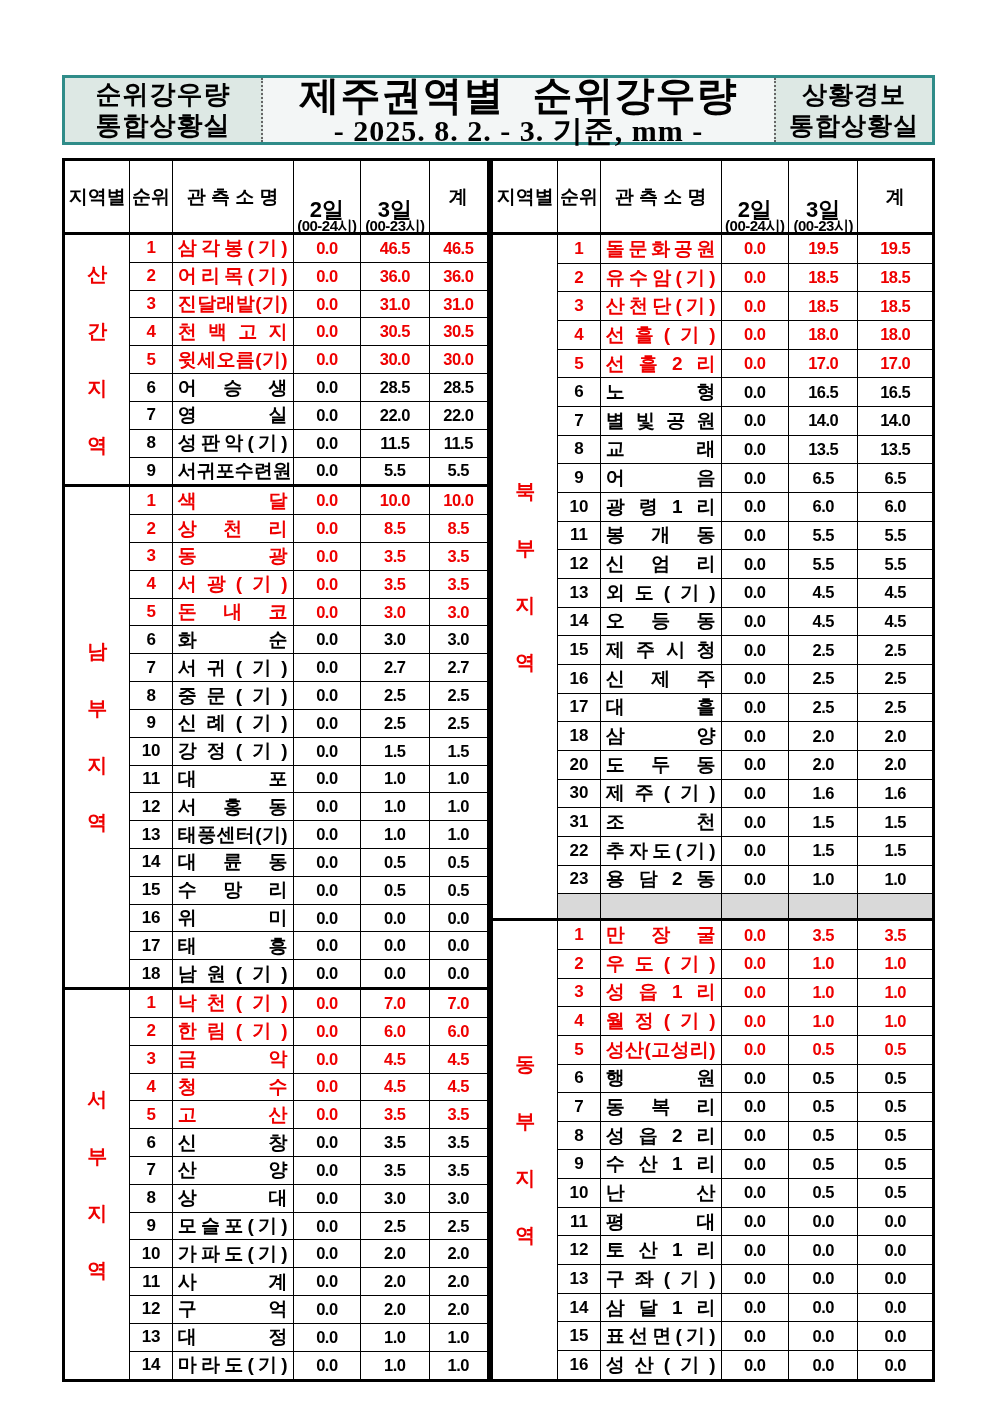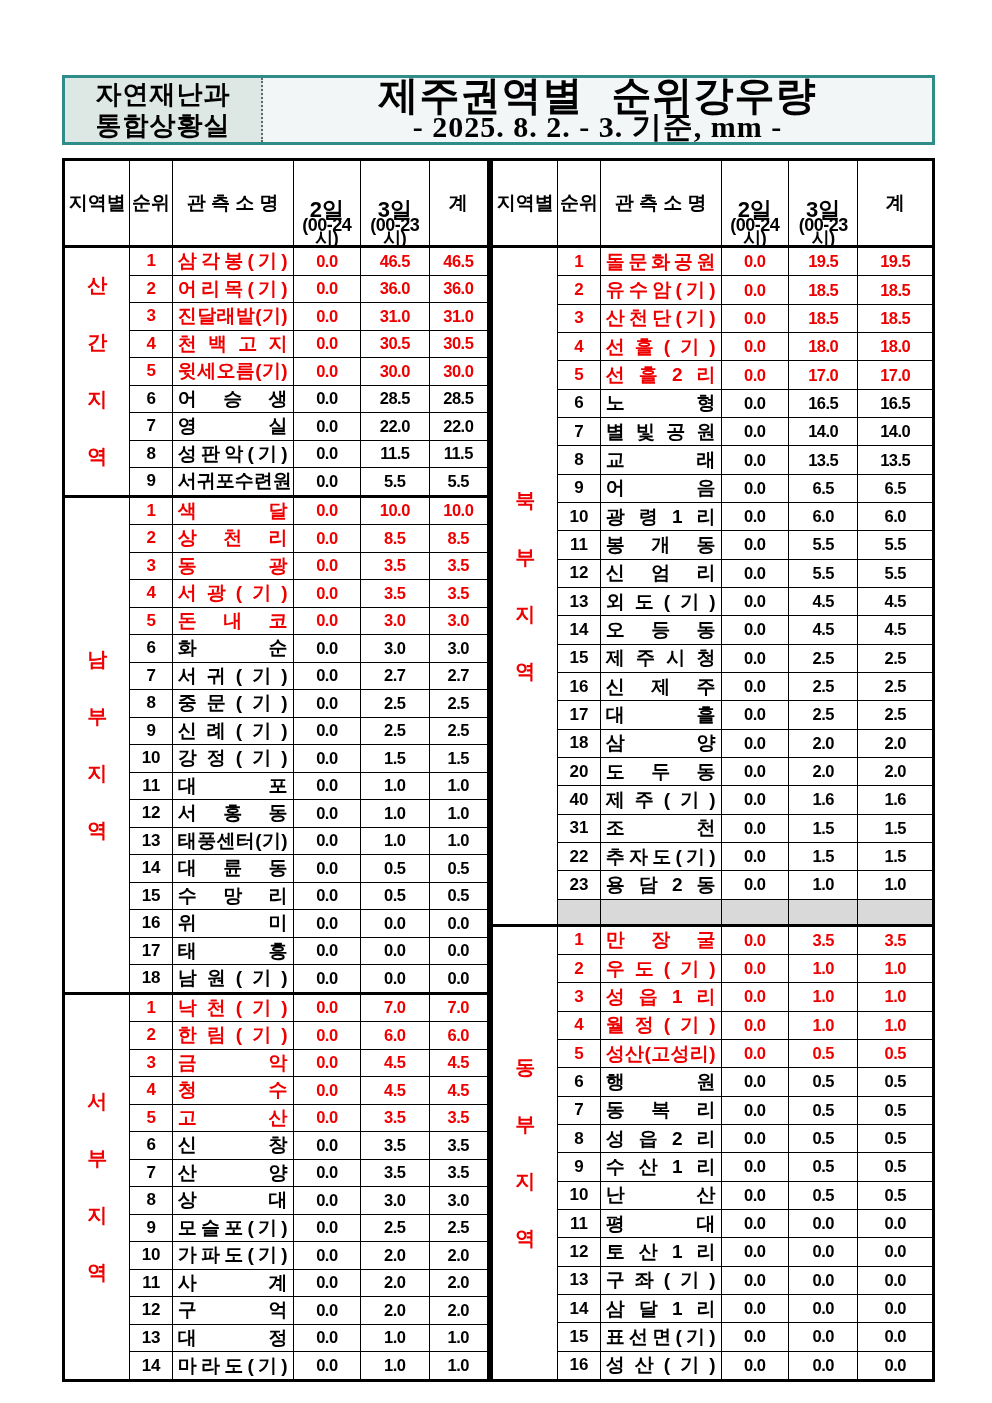--- a/index.html
+++ b/index.html
@@ -15,55 +15,59 @@
   }
   .hb-side{
     background:#dde8e4;display:flex;flex-direction:column;
     justify-content:center;align-items:center;
     font-size:26px;line-height:31px;letter-spacing:1px;
   }
   .hb-left{flex:0 0 196px;border-right:2px dotted #666;}
   .hb-right{flex:0 0 156px;border-left:2px dotted #666;font-size:25px;}
   .hb-center{
     flex:1;background:#f3f6f6;display:flex;flex-direction:column;
-    justify-content:flex-start;align-items:center;
+    justify-content:space-between;align-items:center;
   }
   .title{font-size:40px;line-height:40px;letter-spacing:1px;word-spacing:16px;margin-top:-3px;}
   .subtitle{font-family:"Liberation Serif",serif;font-size:30px;line-height:23px;letter-spacing:1px;}
   
   .tables{position:absolute;left:62px;top:158px;display:flex;height:1224px;}
   table{border-collapse:collapse;table-layout:fixed;height:1224px;border:3px solid #000;}
   .lt{width:428px;}
   .rt{width:445px;}
   th,td{border:1px solid #000;padding:0;text-align:center;vertical-align:middle;overflow:hidden;}
   thead th{height:44px;border-bottom:3px solid #000;font-size:19px;}
   th .top{display:block;font-size:22px;line-height:18px;margin-top:40px;}
-  th .sub{display:block;font-size:18px;line-height:13px;letter-spacing:-0.5px;}
+  th .sub{display:block;font-size:15px;line-height:13px;letter-spacing:-0.5px;}
   tr.rstart td{border-top:3px solid #000;}
   td.region-cell{background:#fff;}
   td.region-cell div{font-size:20px;line-height:57px;}
   td.rank{font-size:17px;}
   td.num{font-size:16.5px;letter-spacing:-0.5px;}
   td.name{padding:0;}
   .nf{display:flex;justify-content:space-between;align-items:center;padding:0 5px;font-size:19px;}
   .nf span{white-space:pre;}
   tr.red td{color:#ee0000;}
   tr.sep td{background:#d9d9d9;height:24px;}
 </style>
 </head>
 <body>
 
 <div class="header-box">
   <div class="hb-side hb-left">
-    <div>자연재난과</div>
+    <div>순위강우량</div>
     <div>통합상황실</div>
   </div>
   <div class="hb-center">
     <div class="title">제주권역별 순위강우량</div>
     <div class="subtitle">- 2025. 8. 2. - 3. 기준, mm -</div>
+  </div>
+  <div class="hb-side hb-right">
+    <div>상황경보</div>
+    <div>통합상황실</div>
   </div>
 </div>
 
 <div class="tables">
 
   <table class="lt">
     <colgroup>
       <col style="width:66px">
         <col style="width:42px">
         <col style="width:120px">
@@ -960,21 +964,21 @@
               <span>도</span>
               <span>두</span>
               <span>동</span>
             </div>
           </td>
           <td class="num">0.0</td>
           <td class="num">2.0</td>
           <td class="num">2.0</td>
         </tr>
         <tr>
-          <td class="rank">40</td>
+          <td class="rank">30</td>
           <td class="name">
             <div class="nf">
               <span>제</span>
               <span>주</span>
               <span>(</span>
               <span>기</span>
               <span>)</span>
             </div>
           </td>
           <td class="num">0.0</td>

